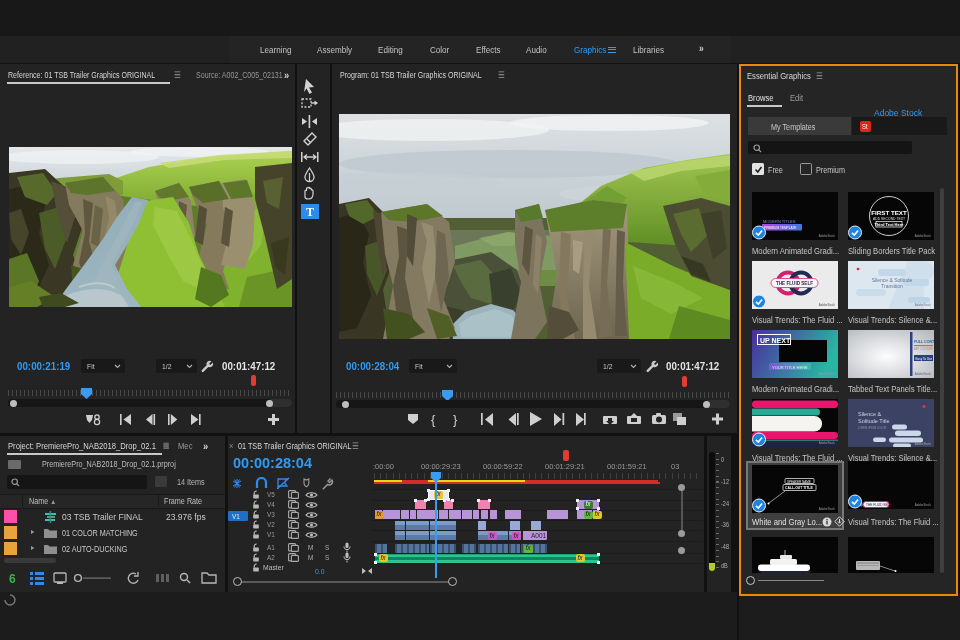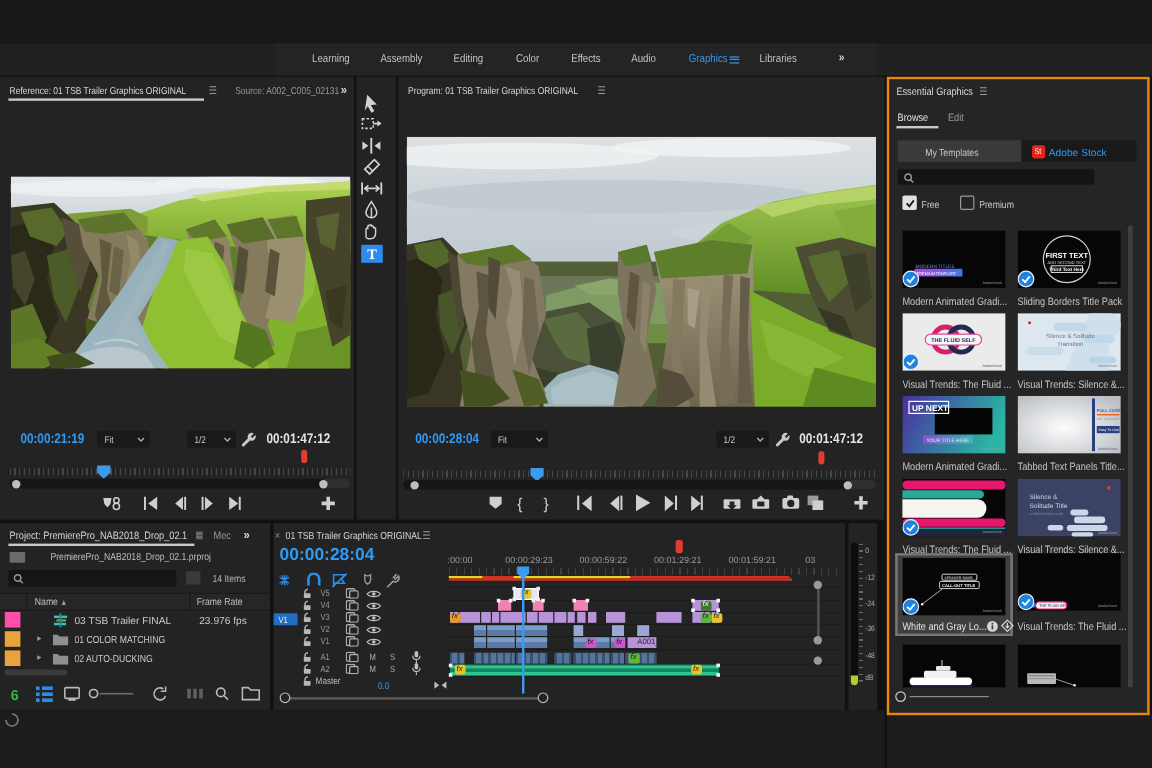--- a/index.html
+++ b/index.html
@@ -699,21 +699,21 @@
   <div class="txt" style="left:747px;top:71px;font-size:9px;color:#dadada;">Essential Graphics</div>
   <div class="txt" style="left:816px;top:71px;font-size:9px;color:#9a9a9a;">☰</div>
   <div class="txt" style="left:748px;top:93px;font-size:9px;color:#e2e2e2;">Browse</div>
   <div class="ab" style="left:747px;top:105px;width:35px;height:1.5px;background:#c9c9c9;"></div>
   <div class="txt" style="left:790px;top:93px;font-size:9px;color:#9a9a9a;">Edit</div>
   <div class="ab" style="left:748px;top:117px;width:103px;height:18px;background:#3a3a3a;"></div>
   <div class="txt" style="left:771px;top:122px;font-size:8.5px;color:#c8c8c8;">My Templates</div>
   <div class="ab" style="left:852px;top:117px;width:95px;height:18px;background:#191919;"></div>
   <div class="ab" style="left:860px;top:120.5px;width:11px;height:11px;background:#e1251b;border-radius:2px;"></div>
   <div class="txt" style="left:862px;top:123px;font-size:7px;color:#fff;">St</div>
-  <div class="txt t1" style="left:874px;top:122px;font-size:8.5px;color:#2f9bf5;">Adobe Stock</div>
+  <div class="txt t1" style="left:874px;top:108px;font-size:8.5px;color:#2f9bf5;">Adobe Stock</div>
   <div class="ab" style="left:748px;top:141px;width:164px;height:13px;background:#141414;border-radius:2px;"></div>
   <svg class="ab" style="left:753px;top:144px;" width="9" height="9" viewBox="0 0 9 9">
       <circle cx="3.7" cy="3.7" r="2.7" fill="none" stroke="#9a9a9a" stroke-width="1.2"></circle>
       <path d="M5.8 5.8 8 8" stroke="#9a9a9a" stroke-width="1.2"></path>
     </svg>
   <div class="ab" style="left:752px;top:163px;width:12px;height:12px;background:#e2e2e2;border-radius:1.5px;"></div>
   <svg class="ab" style="left:753.5px;top:164.5px;" width="9" height="9" viewBox="0 0 9 9">
       <path d="M1.5 4.5 3.8 7 7.5 2" fill="none" stroke="#1a1a1a" stroke-width="1.5"></path>
     </svg>
   <div class="txt" style="left:768px;top:165px;font-size:8.5px;color:#c8c8c8;">Free</div>

